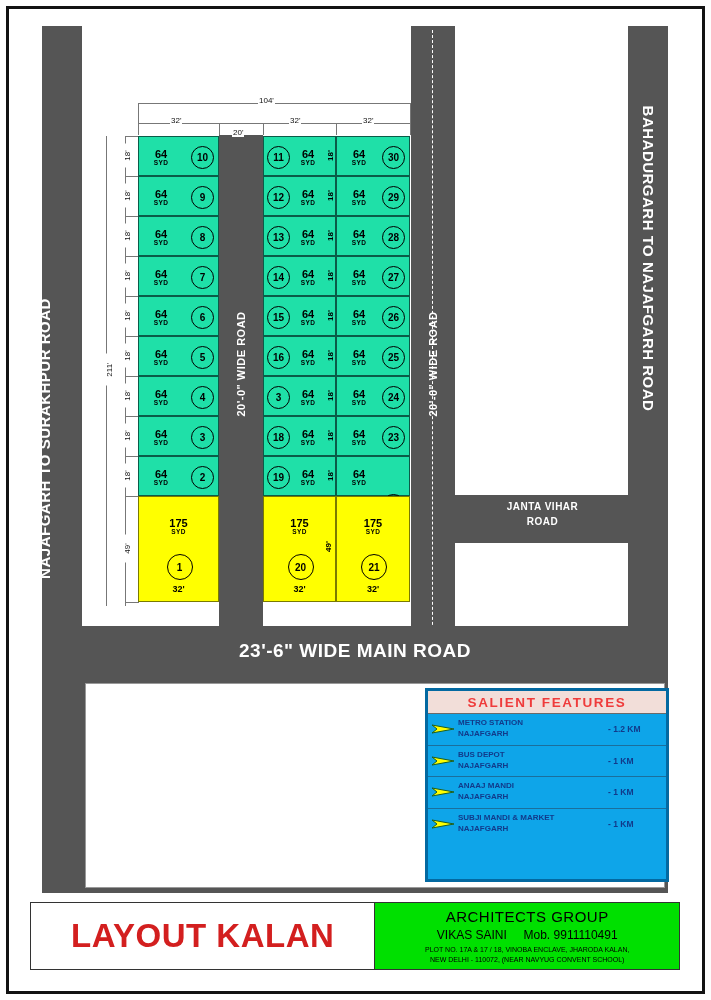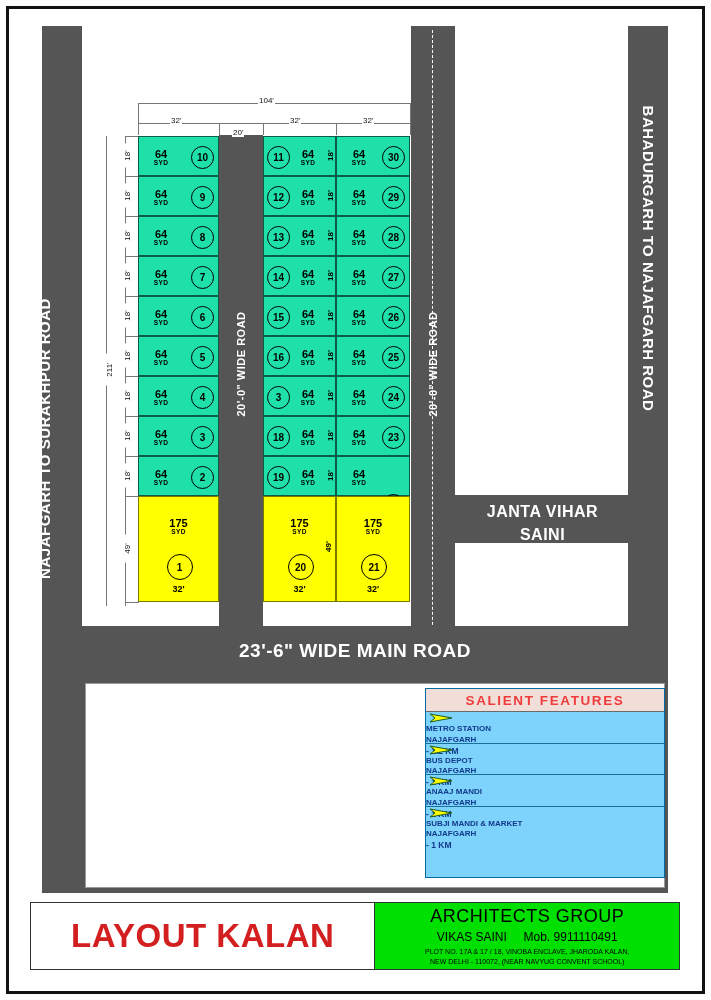--- a/index.html
+++ b/index.html
@@ -39,40 +39,40 @@
   .dimtxt{position:absolute;font-size:8px;color:#111;background:#fff;
           padding:0 1px;white-space:nowrap;}
 
   .dashline{position:absolute;border-left:1.5px dashed #ffffff;}
 
   .school{position:absolute;background:#f7bd80;border:1px solid #777;
           display:flex;flex-direction:column;align-items:center;
           justify-content:center;font-size:12.5px;color:#111;line-height:1.45;}
 
   
-  .sf{position:absolute;background:#7dd3fc;border:1px solid #0369a1;}
+  .sf{position:absolute;background:#0ea5e9;border:3px solid #0369a1;}
   .sf-head{height:22px;background:#f2ded9;border-bottom:1px solid #6a6a6a;
            display:flex;align-items:center;justify-content:center;
            color:#ef3b3b;font-size:13.5px;font-weight:bold;letter-spacing:1.6px;}
   .sf-row{height:30.5px;border-bottom:1px solid #1b6f9c;position:relative;
-          display:flex;align-items:flex-start;flex-direction:column;}
+          display:flex;align-items:center;}
   .sf-row:last-child{border-bottom:none;}
   .sf-arrow{width:30px;display:flex;align-items:center;justify-content:center;}
   .sf-txt{flex:1;color:#123a8a;font-size:8px;font-weight:bold;line-height:1.35;}
   .sf-dist{width:58px;color:#123a8a;font-size:8.5px;font-weight:bold;}
 
   
   .titleblock{position:absolute;display:flex;}
   .tb-left{background:#ffffff;border:1.5px solid #333;display:flex;
            align-items:center;justify-content:center;}
   .tb-left span{color:#d31f1f;font-size:33px;font-weight:bold;letter-spacing:.5px;}
   .tb-right{background:#00e000;border:1.5px solid #333;border-left:none;
             display:flex;flex-direction:column;align-items:center;
             justify-content:center;color:#000;}
-  .tb-r1{font-size:18px;letter-spacing:.5px;}
+  .tb-r1{font-size:15px;letter-spacing:.5px;}
   .tb-r2{font-size:12px;margin-top:3px;}
   .tb-r3{font-size:7px;margin-top:3px;text-align:center;line-height:1.4;}
 
   .watermark{position:absolute;font-size:78px;font-weight:bold;
              color:rgba(255,255,255,.62);letter-spacing:-4px;
              pointer-events:none;}
 </style>
 </head>
 <body>
 
@@ -86,23 +86,23 @@
   <div class="road-label vert-cw" style="left:483px;top:250px;width:330px;text-align:center;font-size:15px;">BAHADURGARH TO NAJAFGARH ROAD</div>
 
   <div class="road" style="left:219px;top:135px;width:44px;height:531px;"></div>
   <div class="road-label vert-ccw" style="left:146px;top:358px;width:190px;text-align:center;font-size:11px;">20'-0" WIDE ROAD</div>
 
   <div class="road" style="left:411px;top:26px;width:44px;height:640px;"></div>
   <div class="dashline" style="left:432px;top:30px;height:630px;"></div>
   <div class="road-label vert-ccw" style="left:338px;top:358px;width:190px;text-align:center;font-size:11px;">20'-0" WIDE ROAD</div>
 
   <div class="road" style="left:455px;top:495px;width:175px;height:48px;"></div>
-  <div class="road-label" style="left:455px;top:500px;width:175px;text-align:center;font-size:16px;line-height:1.45;">
+  <div class="road-label" style="left:455px;top:500px;width:175px;text-align:center;font-size:10px;line-height:1.45;">
     <span>JANTA VIHAR</span><br>
-    <span>SAINI</span>
+    <span>ROAD</span>
   </div>
 
   <div class="road" style="left:42px;top:626px;width:626px;height:52px;"></div>
   <div class="road-label" style="left:42px;top:640px;width:626px;text-align:center;font-size:19px;">23'-6" WIDE MAIN ROAD</div>
 
   <div class="road" style="left:42px;top:678px;width:626px;height:215px;"></div>
   <div style="position:absolute;left:85px;top:683px;width:578px;height:203px;background:#fff;border:1px solid #999;"></div>
 
   <div class="dimline" style="left:138px;top:103px;width:272px;height:1px;"></div>
   <div class="dimtxt" style="left:258px;top:96px;">104'</div>

